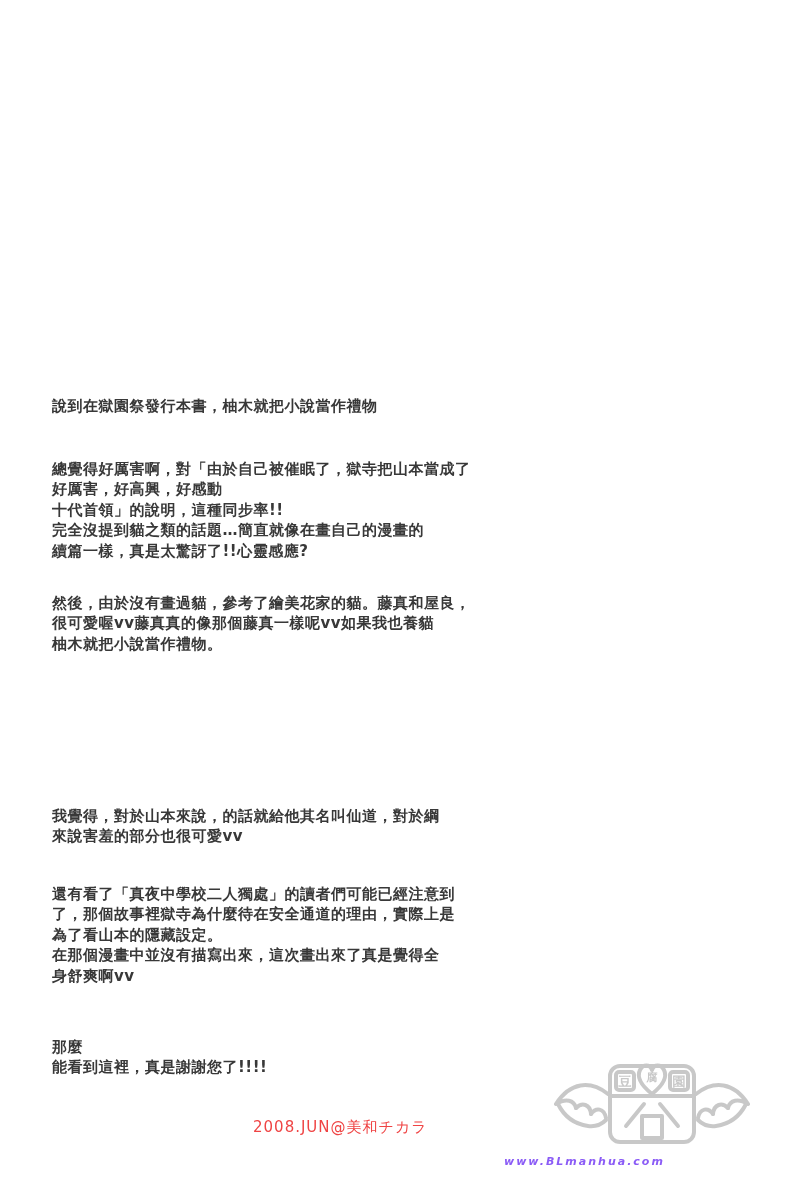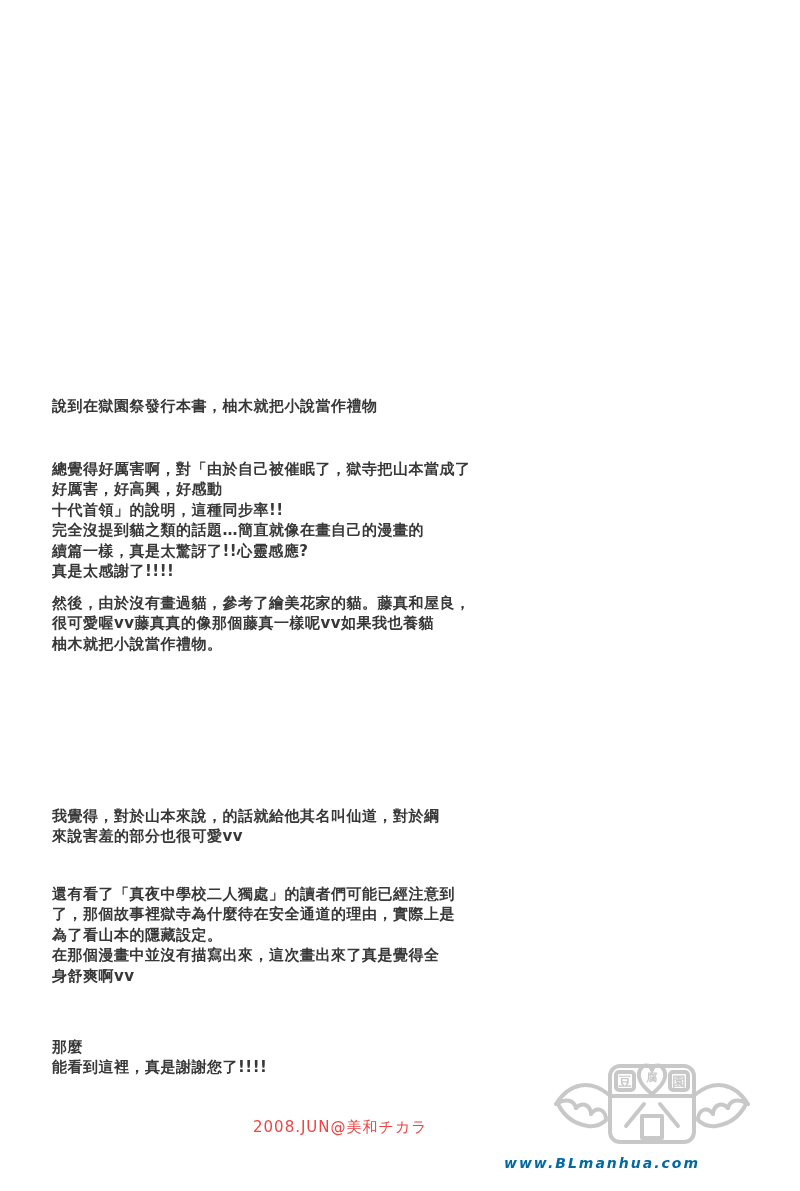--- a/index.html
+++ b/index.html
@@ -38,22 +38,22 @@
     left: 544px;
     top: 1044px;
     width: 216px;
     height: 106px;
     opacity: 0.95;
   }
   .wm-url {
     position: absolute;
     left: 504px;
     top: 1155px;
-    color: #0369a1;
-    font-size: 14px;
+    color: #8b5cf6;
+    font-size: 11px;
     font-weight: bold;
     font-style: italic;
     letter-spacing: 2px;
     white-space: nowrap;
   }
   .logo text {
     font-family: "DejaVu Sans", sans-serif;
     fill: #c6c6c6;
     font-weight: bold;
   }
@@ -66,21 +66,20 @@
   <div class="para" style="top:396px">
     <div>說到在獄園祭發行本書，柚木就把小說當作禮物</div>
   </div>
 
   <div class="para" style="top:459px">
     <div>總覺得好厲害啊，對「由於自己被催眠了，獄寺把山本當成了</div>
     <div>好厲害，好高興，好感動</div>
     <div>十代首領」的說明，這種同步率!!</div>
     <div>完全沒提到貓之類的話題…簡直就像在畫自己的漫畫的</div>
     <div>續篇一樣，真是太驚訝了!!心靈感應?</div>
-    <div>真是太感謝了!!!!</div>
   </div>
 
   <div class="para" style="top:593px">
     <div>然後，由於沒有畫過貓，參考了繪美花家的貓。藤真和屋良，</div>
     <div>很可愛喔vv藤真真的像那個藤真一樣呢vv如果我也養貓</div>
     <div>柚木就把小說當作禮物。</div>
   </div>
 
 
   <div class="para" style="top:806px">

